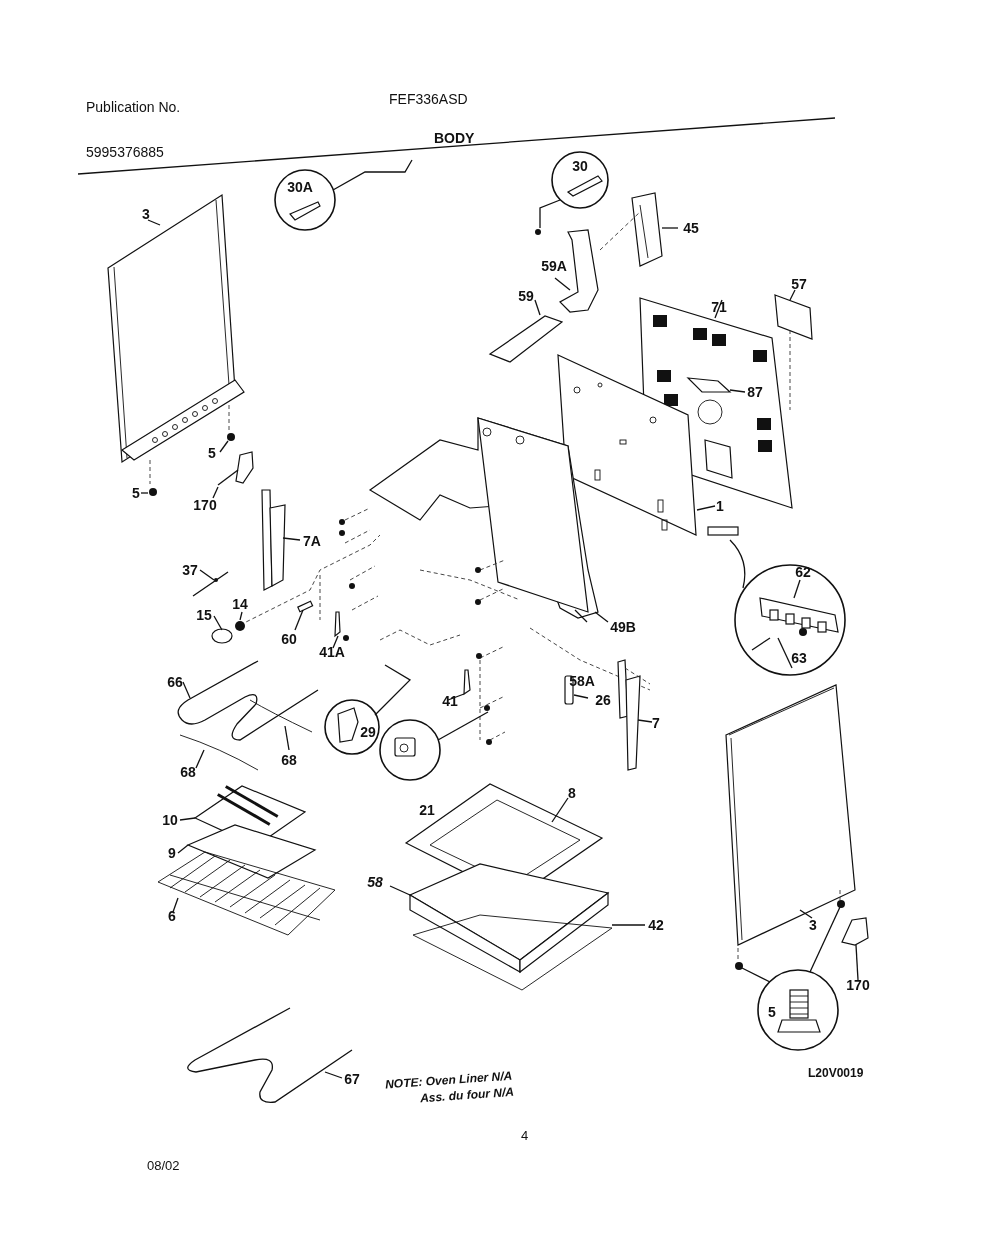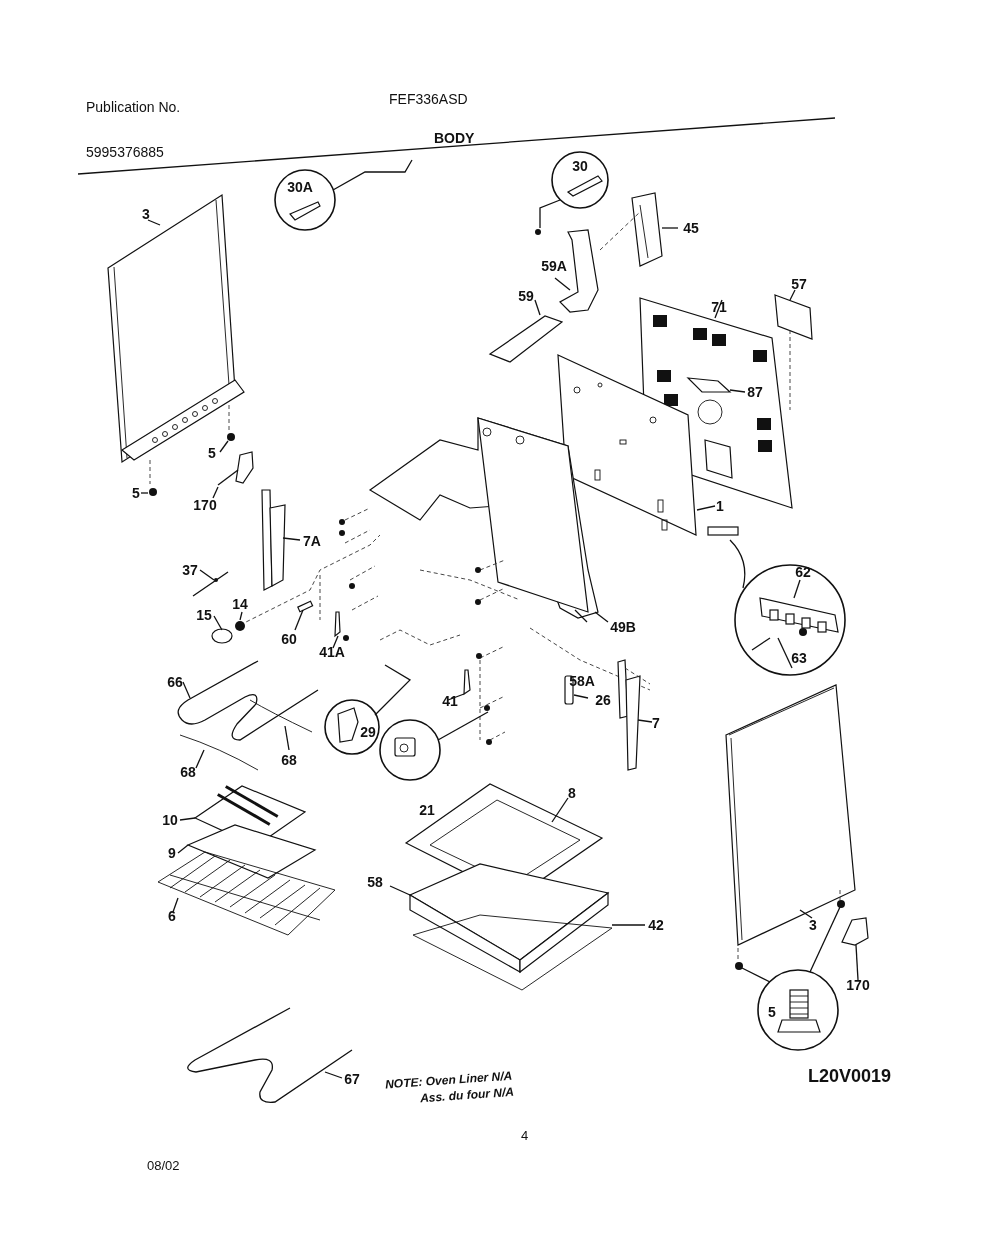--- a/index.html
+++ b/index.html
@@ -354,24 +354,24 @@
 <div class="lbl" style="left:188px; top:772px;">68</div>
 <div class="lbl" style="left:368px; top:732px;">29</div>
 <div class="lbl" style="left:442px; top:701px;margin-left:8px;">41</div>
 <div class="lbl" style="left:427px; top:770px;margin-top:40px;">21</div>
 <div class="lbl" style="left:603px; top:700px;">26</div>
 <div class="lbl" style="left:656px; top:723px;">7</div>
 <div class="lbl" style="left:170px; top:820px;">10</div>
 <div class="lbl" style="left:172px; top:853px;">9</div>
 <div class="lbl" style="left:172px; top:916px;">6</div>
 <div class="lbl" style="left:572px; top:793px;">8</div>
-<div class="lbl" style="left:375px; top:882px;">58</div>
+<div class="lbl" style="left:375px; top:882px;font-style:italic;">58</div>
 <div class="lbl" style="left:656px; top:925px;">42</div>
 <div class="lbl" style="left:813px; top:925px;">3</div>
 <div class="lbl" style="left:772px; top:1012px;">5</div>
 <div class="lbl" style="left:858px; top:985px;">170</div>
 <div class="lbl" style="left:352px; top:1079px;">67</div>
 
 <div class="txt note" style="left:385px; top:1073px; transform:rotate(-4deg);">NOTE: Oven Liner N/A</div>
 <div class="txt note" style="left:420px; top:1088px; transform:rotate(-4deg);">Ass. du four N/A</div>
-<div class="txt bold" style="left:808px; top:1066px; font-size:18px;">L20V0019</div>
+<div class="txt bold" style="left:808px; top:1066px; font-size:12px;">L20V0019</div>
 <div class="txt" style="left:521px; top:1128px; font-size:13px;">4</div>
 <div class="txt" style="left:147px; top:1158px; font-size:13px;">08/02</div>
 
 </body></html>

